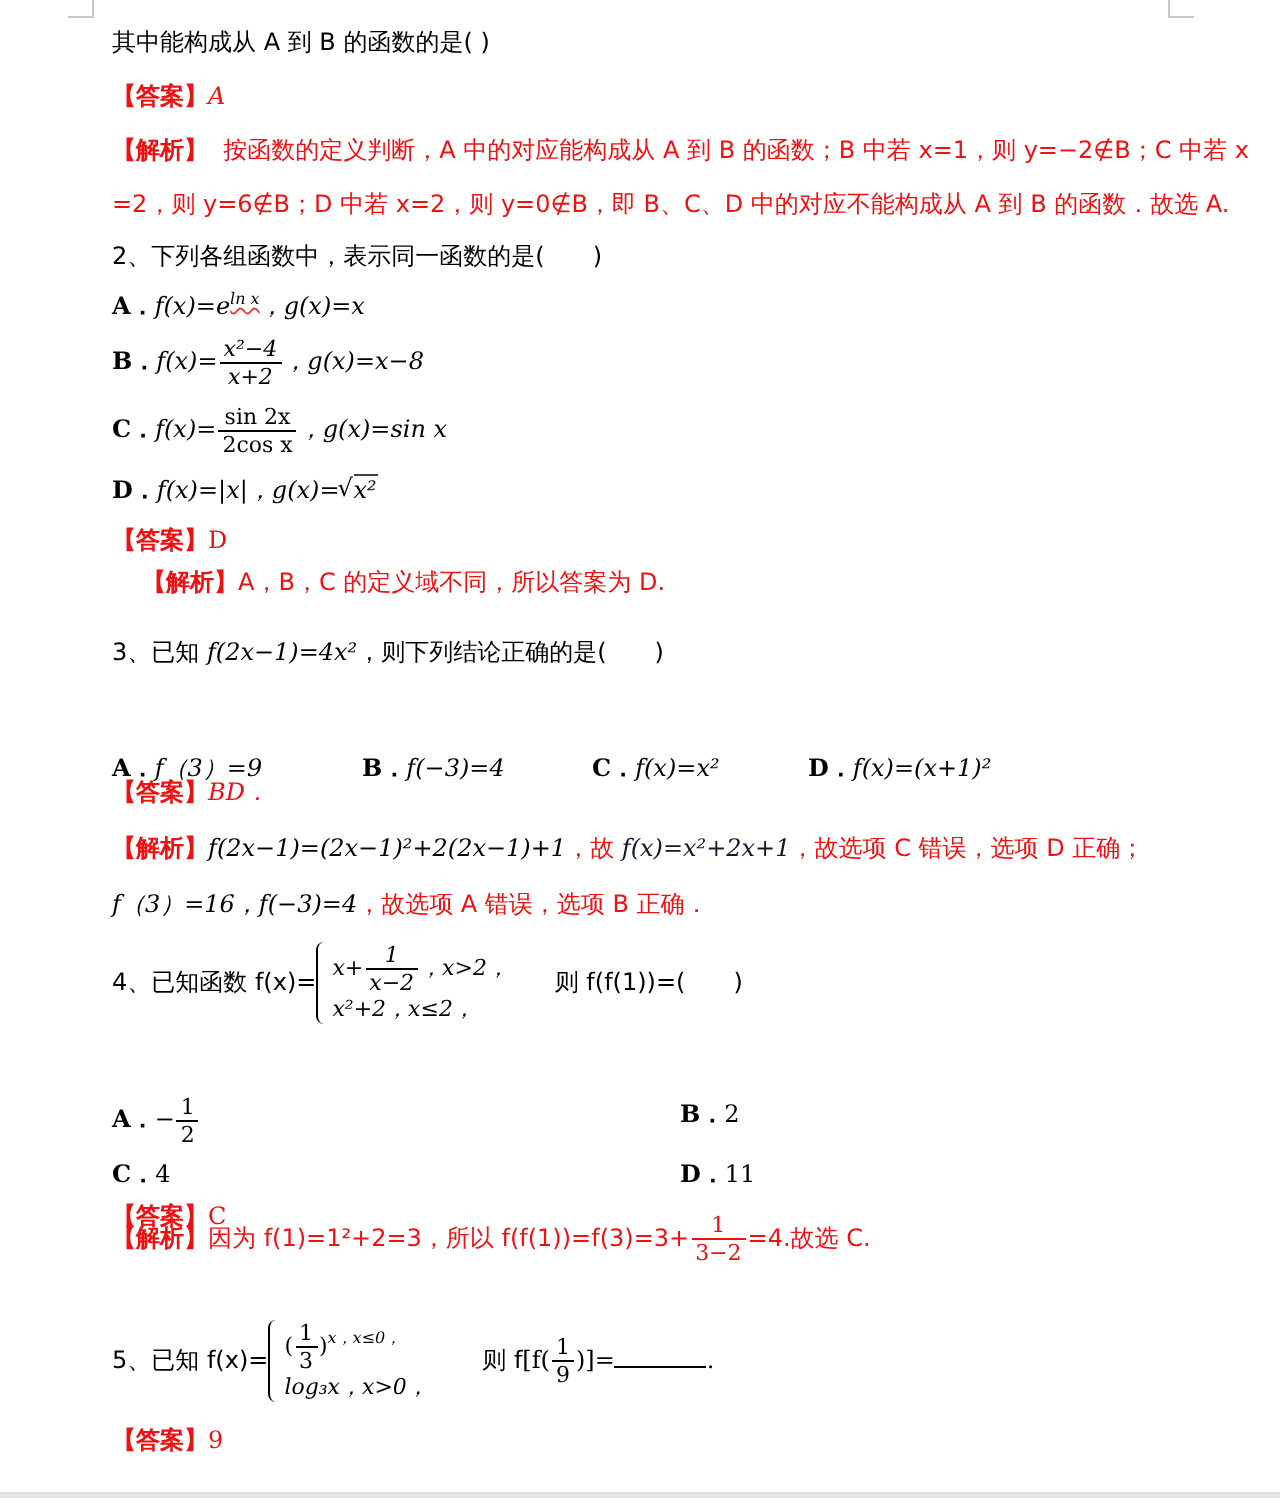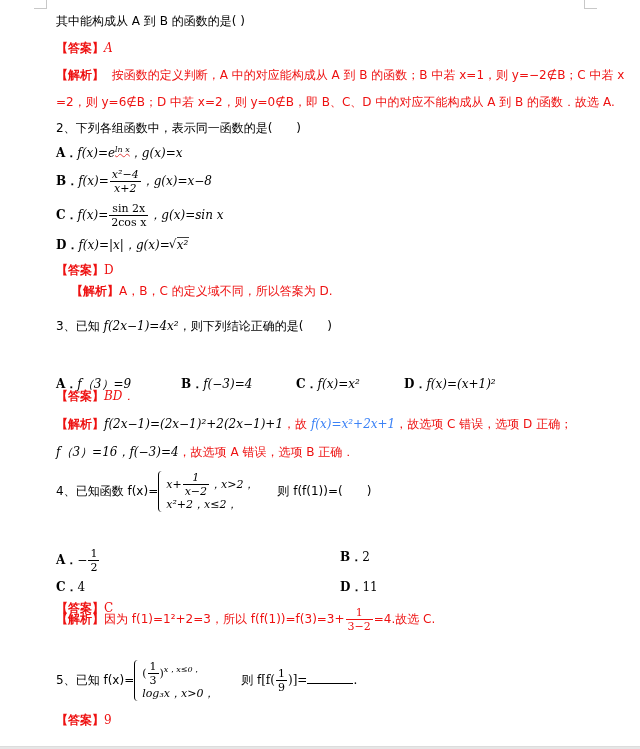--- a/index.html
+++ b/index.html
@@ -86,21 +86,21 @@
   <div class="opt" style="left:296px; top:353px;">
     <span class="bold">C．</span><span class="it">f(x)=x²</span>
   </div>
   <div class="opt" style="left:404px; top:353px;">
     <span class="bold">D．</span><span class="it">f(x)=(x+1)²</span>
   </div>
   <div class="line red" style="top:388px;">
     <span class="cn bold">【答案】</span><span class="it">BD．</span>
   </div>
   <div class="line red" style="top:416px;">
-    <span class="cn bold">【解析】</span><span class="it" style="color:#000">f(2x−1)=(2x−1)²+2(2x−1)+1</span><span class="cn">，故 </span><span class="it" style="color:#3b82f6">f(x)=x²+2x+1</span><span class="cn">，故选项 C 错误，选项 D 正确；</span>
+    <span class="cn bold">【解析】</span><span class="it" style="color:#000">f(2x−1)=(2x−1)²+2(2x−1)+1</span><span class="cn">，故 </span><span class="it" style="color:#0f172a">f(x)=x²+2x+1</span><span class="cn">，故选项 C 错误，选项 D 正确；</span>
   </div>
   <div class="line red" style="top:444px;">
     <span class="it" style="color:#000">f（3）=16，</span><span class="it" style="color:#000">f(−3)=4</span><span class="cn">，故选项 A 错误，选项 B 正确．</span>
   </div>
 
   <div class="line" style="top:466px; line-height:50px;">
     <span class="cn">4、已知函数 f(x)=</span><span class="piece"><span class="brace"></span><span class="row"><span class="it">x+</span><span class="frac it"><span class="num">1</span><span class="den">x−2</span></span><span class="it">，x&gt;2，</span></span><span class="row it">x²+2，x≤2，</span></span>&nbsp;&nbsp;&nbsp;&nbsp;&nbsp;&nbsp;<span class="cn">则 f(f(1))=(　　)</span>
   </div>
   <div class="opt" style="left:56px; top:524px;">
     <span class="bold">A．</span><span>−</span><span class="frac"><span class="num">1</span><span class="den">2</span></span>

